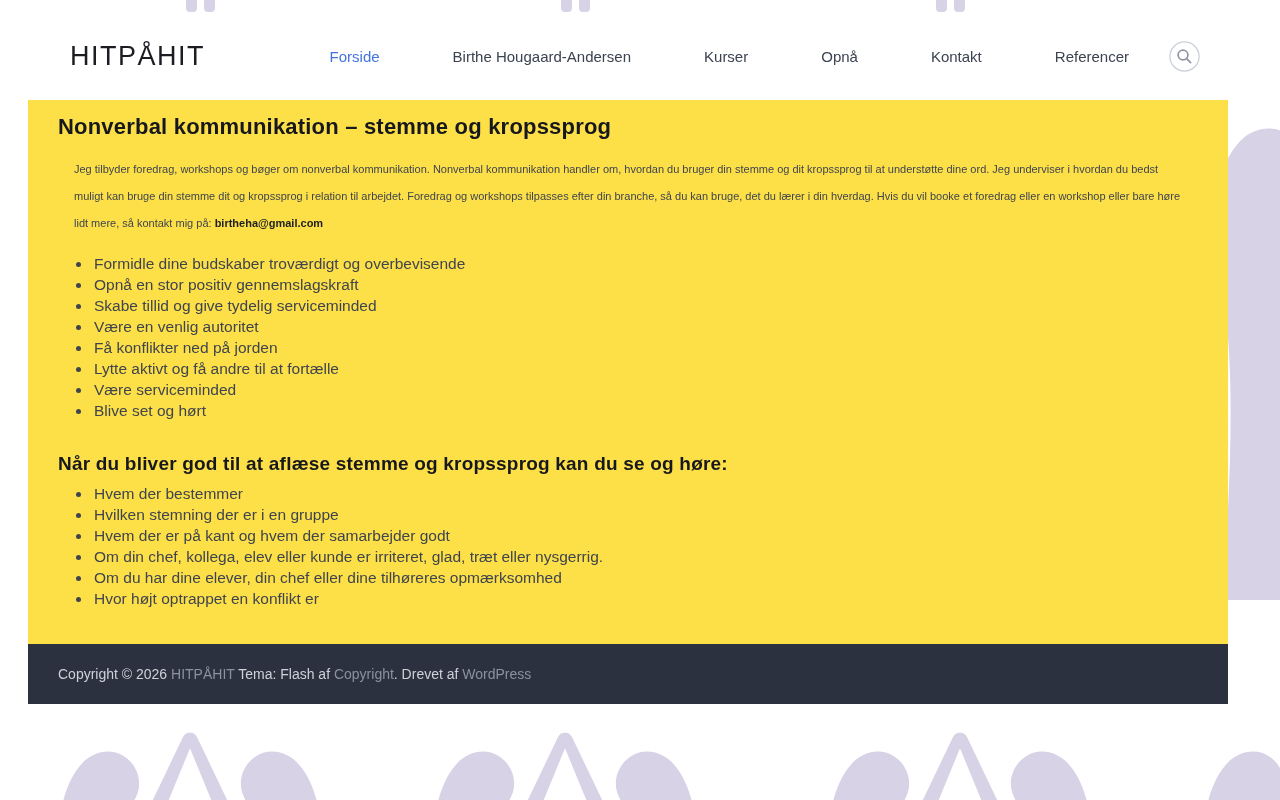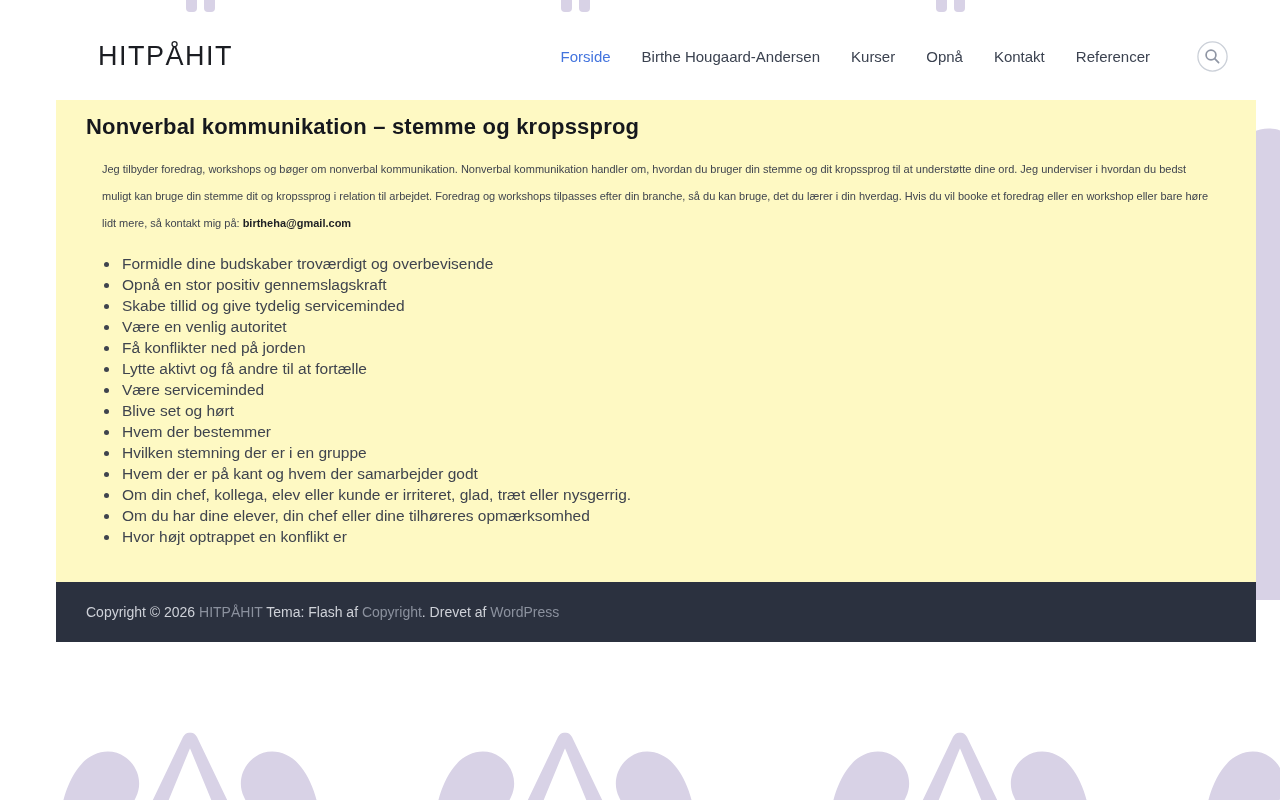--- a/index.html
+++ b/index.html
@@ -11,37 +11,37 @@
     font-family: "Liberation Sans", sans-serif;
     overflow: hidden;
   }
 
   
   .bg-layer { position: absolute; inset: 0; z-index: 0; }
   .bg-layer svg { position: absolute; left: 0; top: 0; }
 
   
   .page-wrap {
-    position: absolute; left: 56px; top: 12px; width: 1200px;
-    background: #fef9c3; z-index: 1;
+    position: absolute; left: 28px; top: 12px; width: 1200px;
+    background: #fde047; z-index: 1;
   }
 
   
   .site-header {
     height: 88px;
     display: flex; align-items: center; justify-content: space-between;
     padding: 0 28px 0 42px;
     background: #ffffff;
   }
   .logo {
     font-size: 27px; color: #1b1d22; font-weight: 400;
     letter-spacing: 1.5px; cursor: pointer; white-space: nowrap;
   }
   .header-right { display: flex; align-items: center; }
-  .nav { display: flex; list-style: none; margin: 7px; padding: 0; align-items: center; }
+  .nav { display: flex; list-style: none; margin: 0; padding: 0; align-items: center; gap: 42px; }
   .nav-item {
     font-size: 15px; color: #3b4250; margin-left: 31px; cursor: pointer;
     white-space: nowrap;
   }
   .nav-item:first-child { margin-left: 0; }
   .nav-item.active { color: #4374de; }
   .search-btn {
     width: 31px; height: 31px; margin-left: 40px;
     border: none; background: transparent; padding: 0; cursor: pointer;
     display: flex; align-items: center; justify-content: center;
@@ -166,20 +166,21 @@
           <li>Skabe tillid og give tydelig serviceminded</li>
           <li>Være en venlig autoritet</li>
           <li>Få konflikter ned på jorden</li>
           <li>Lytte aktivt og få andre til at fortælle</li>
           <li>Være serviceminded</li>
           <li>Blive set og hørt</li>
         </ul>
     </section>
 
     <section>
+      <h2 class="section-heading">Når du bliver god til at aflæse stemme og kropssprog kan du se og høre:</h2>
       <ul class="bullet-list">
           <li>Hvem der bestemmer</li>
           <li>Hvilken stemning der er i en gruppe</li>
           <li>Hvem der er på kant og hvem der samarbejder godt</li>
           <li>Om din chef, kollega, elev eller kunde er irriteret, glad, træt eller nysgerrig.</li>
           <li>Om du har dine elever, din chef eller dine tilhøreres opmærksomhed</li>
           <li>Hvor højt optrappet en konflikt er</li>
         </ul>
     </section>
   </main>

